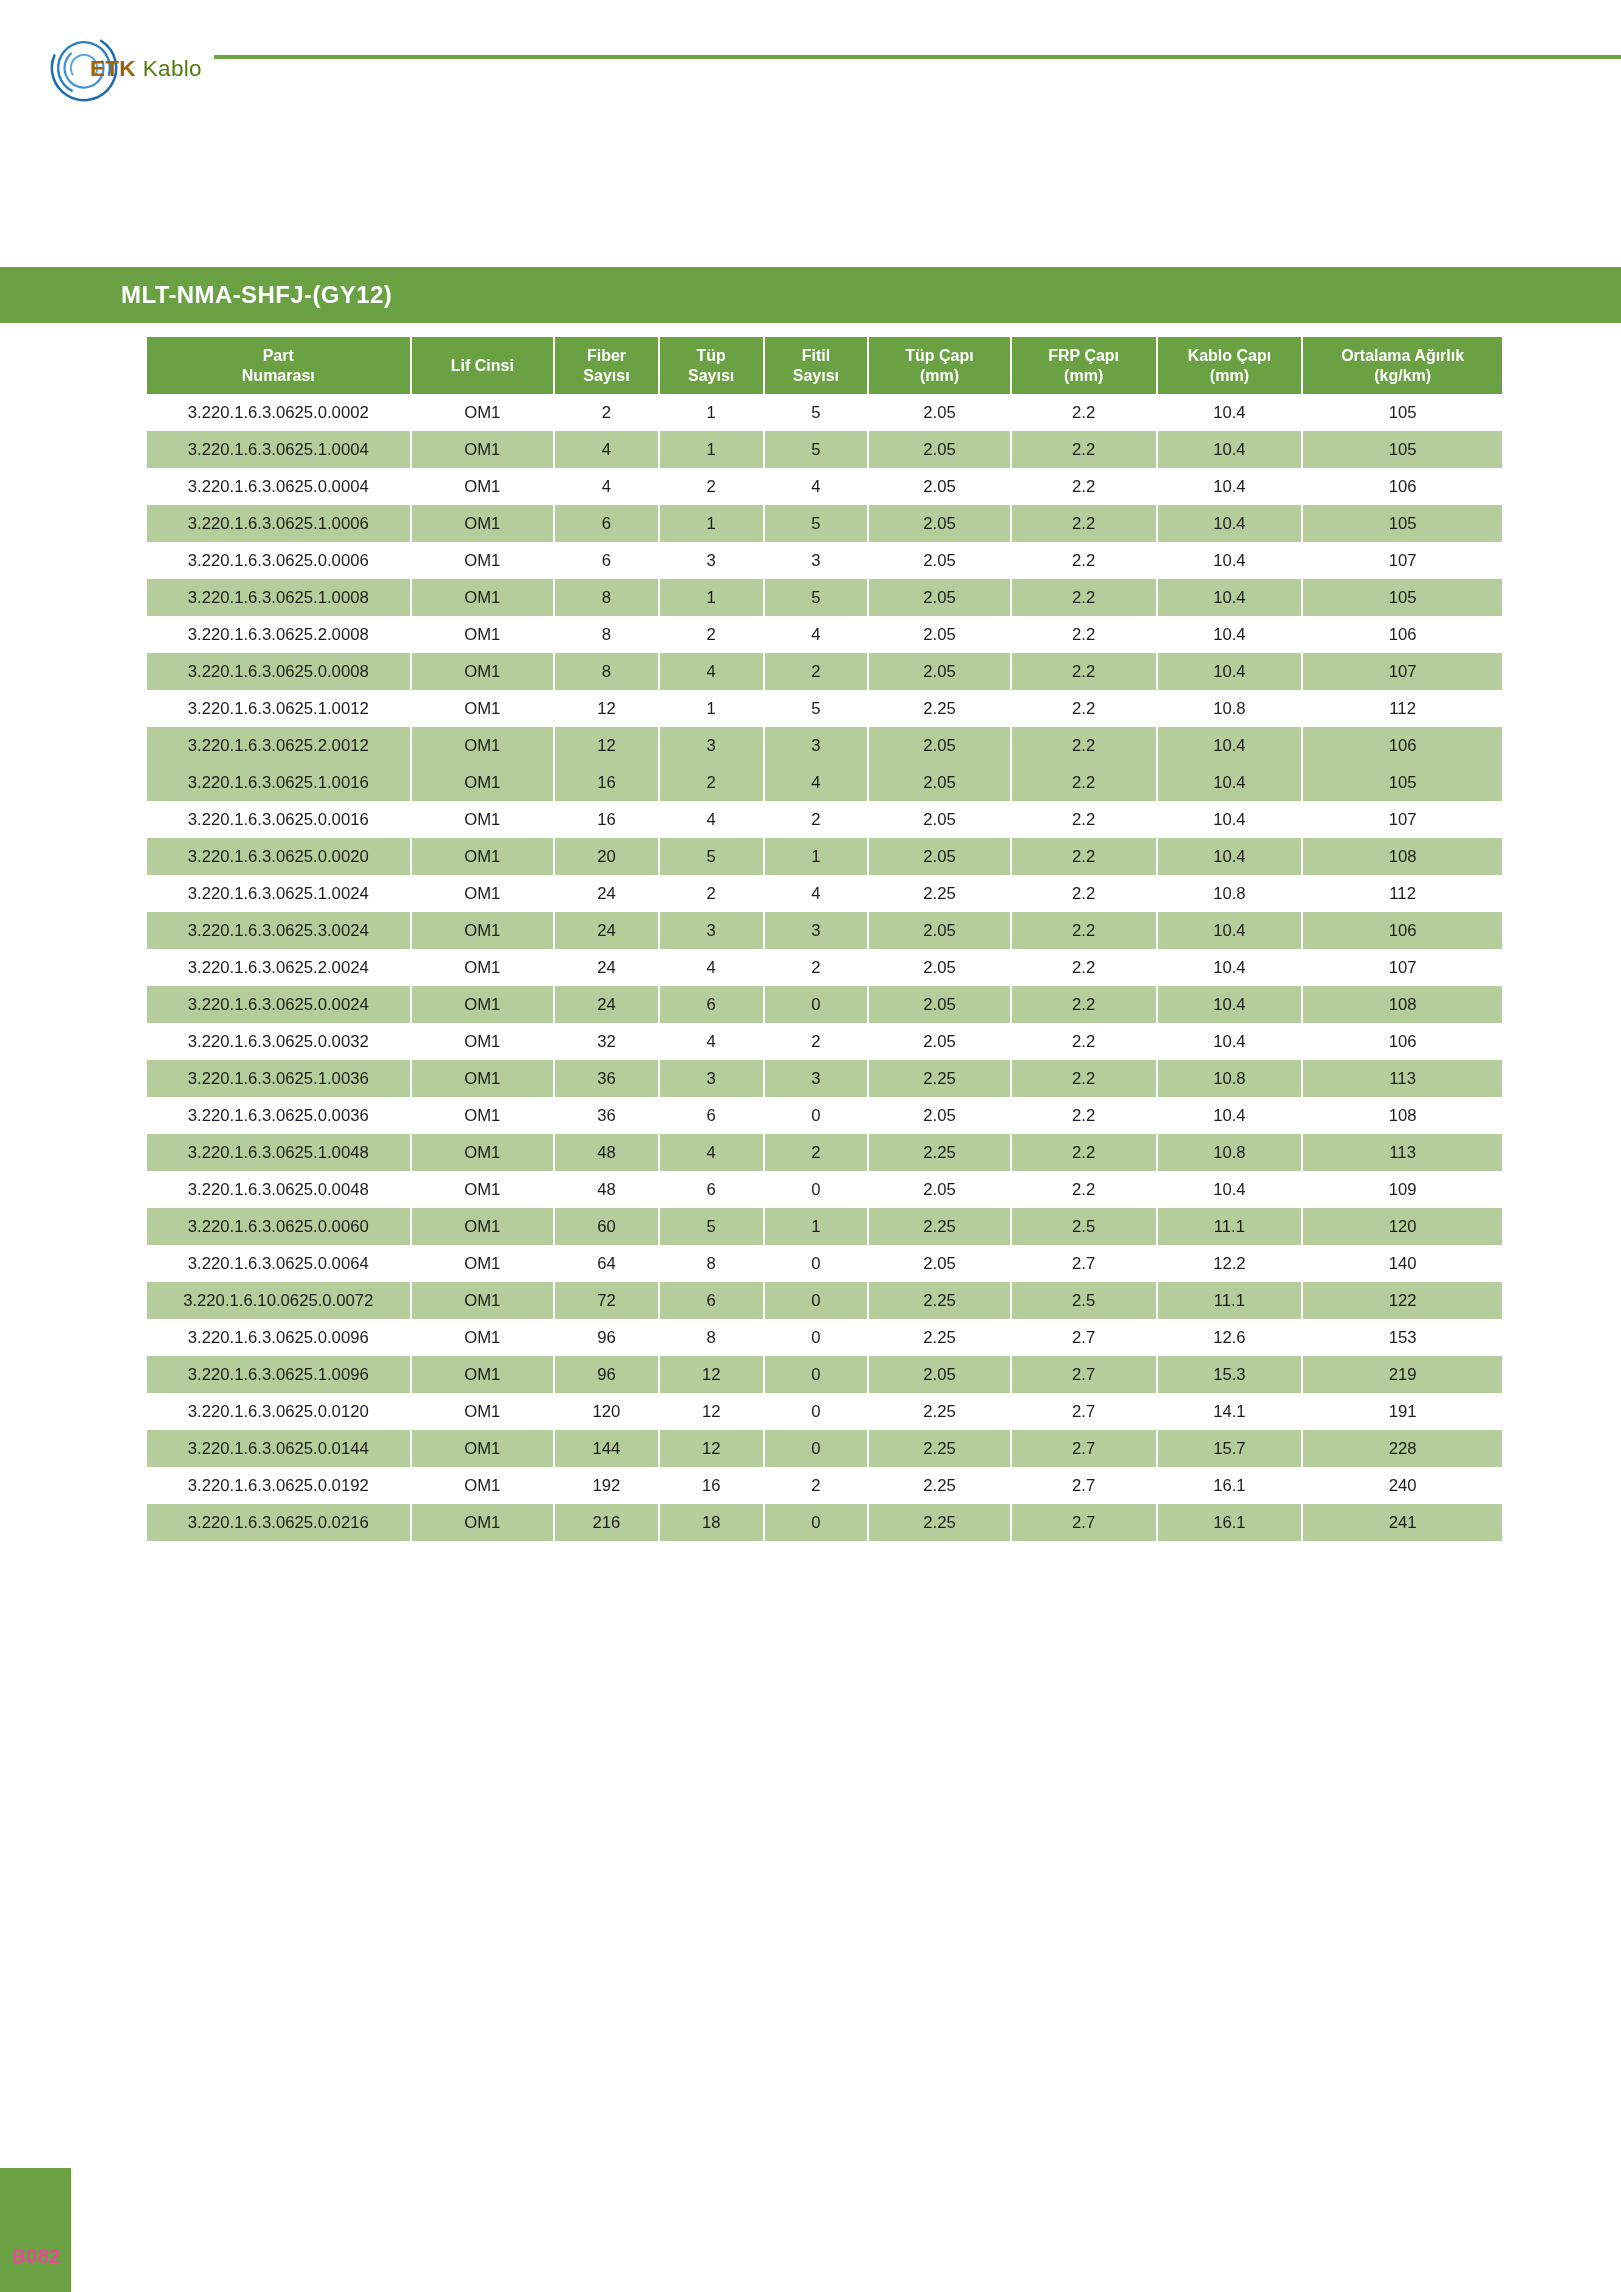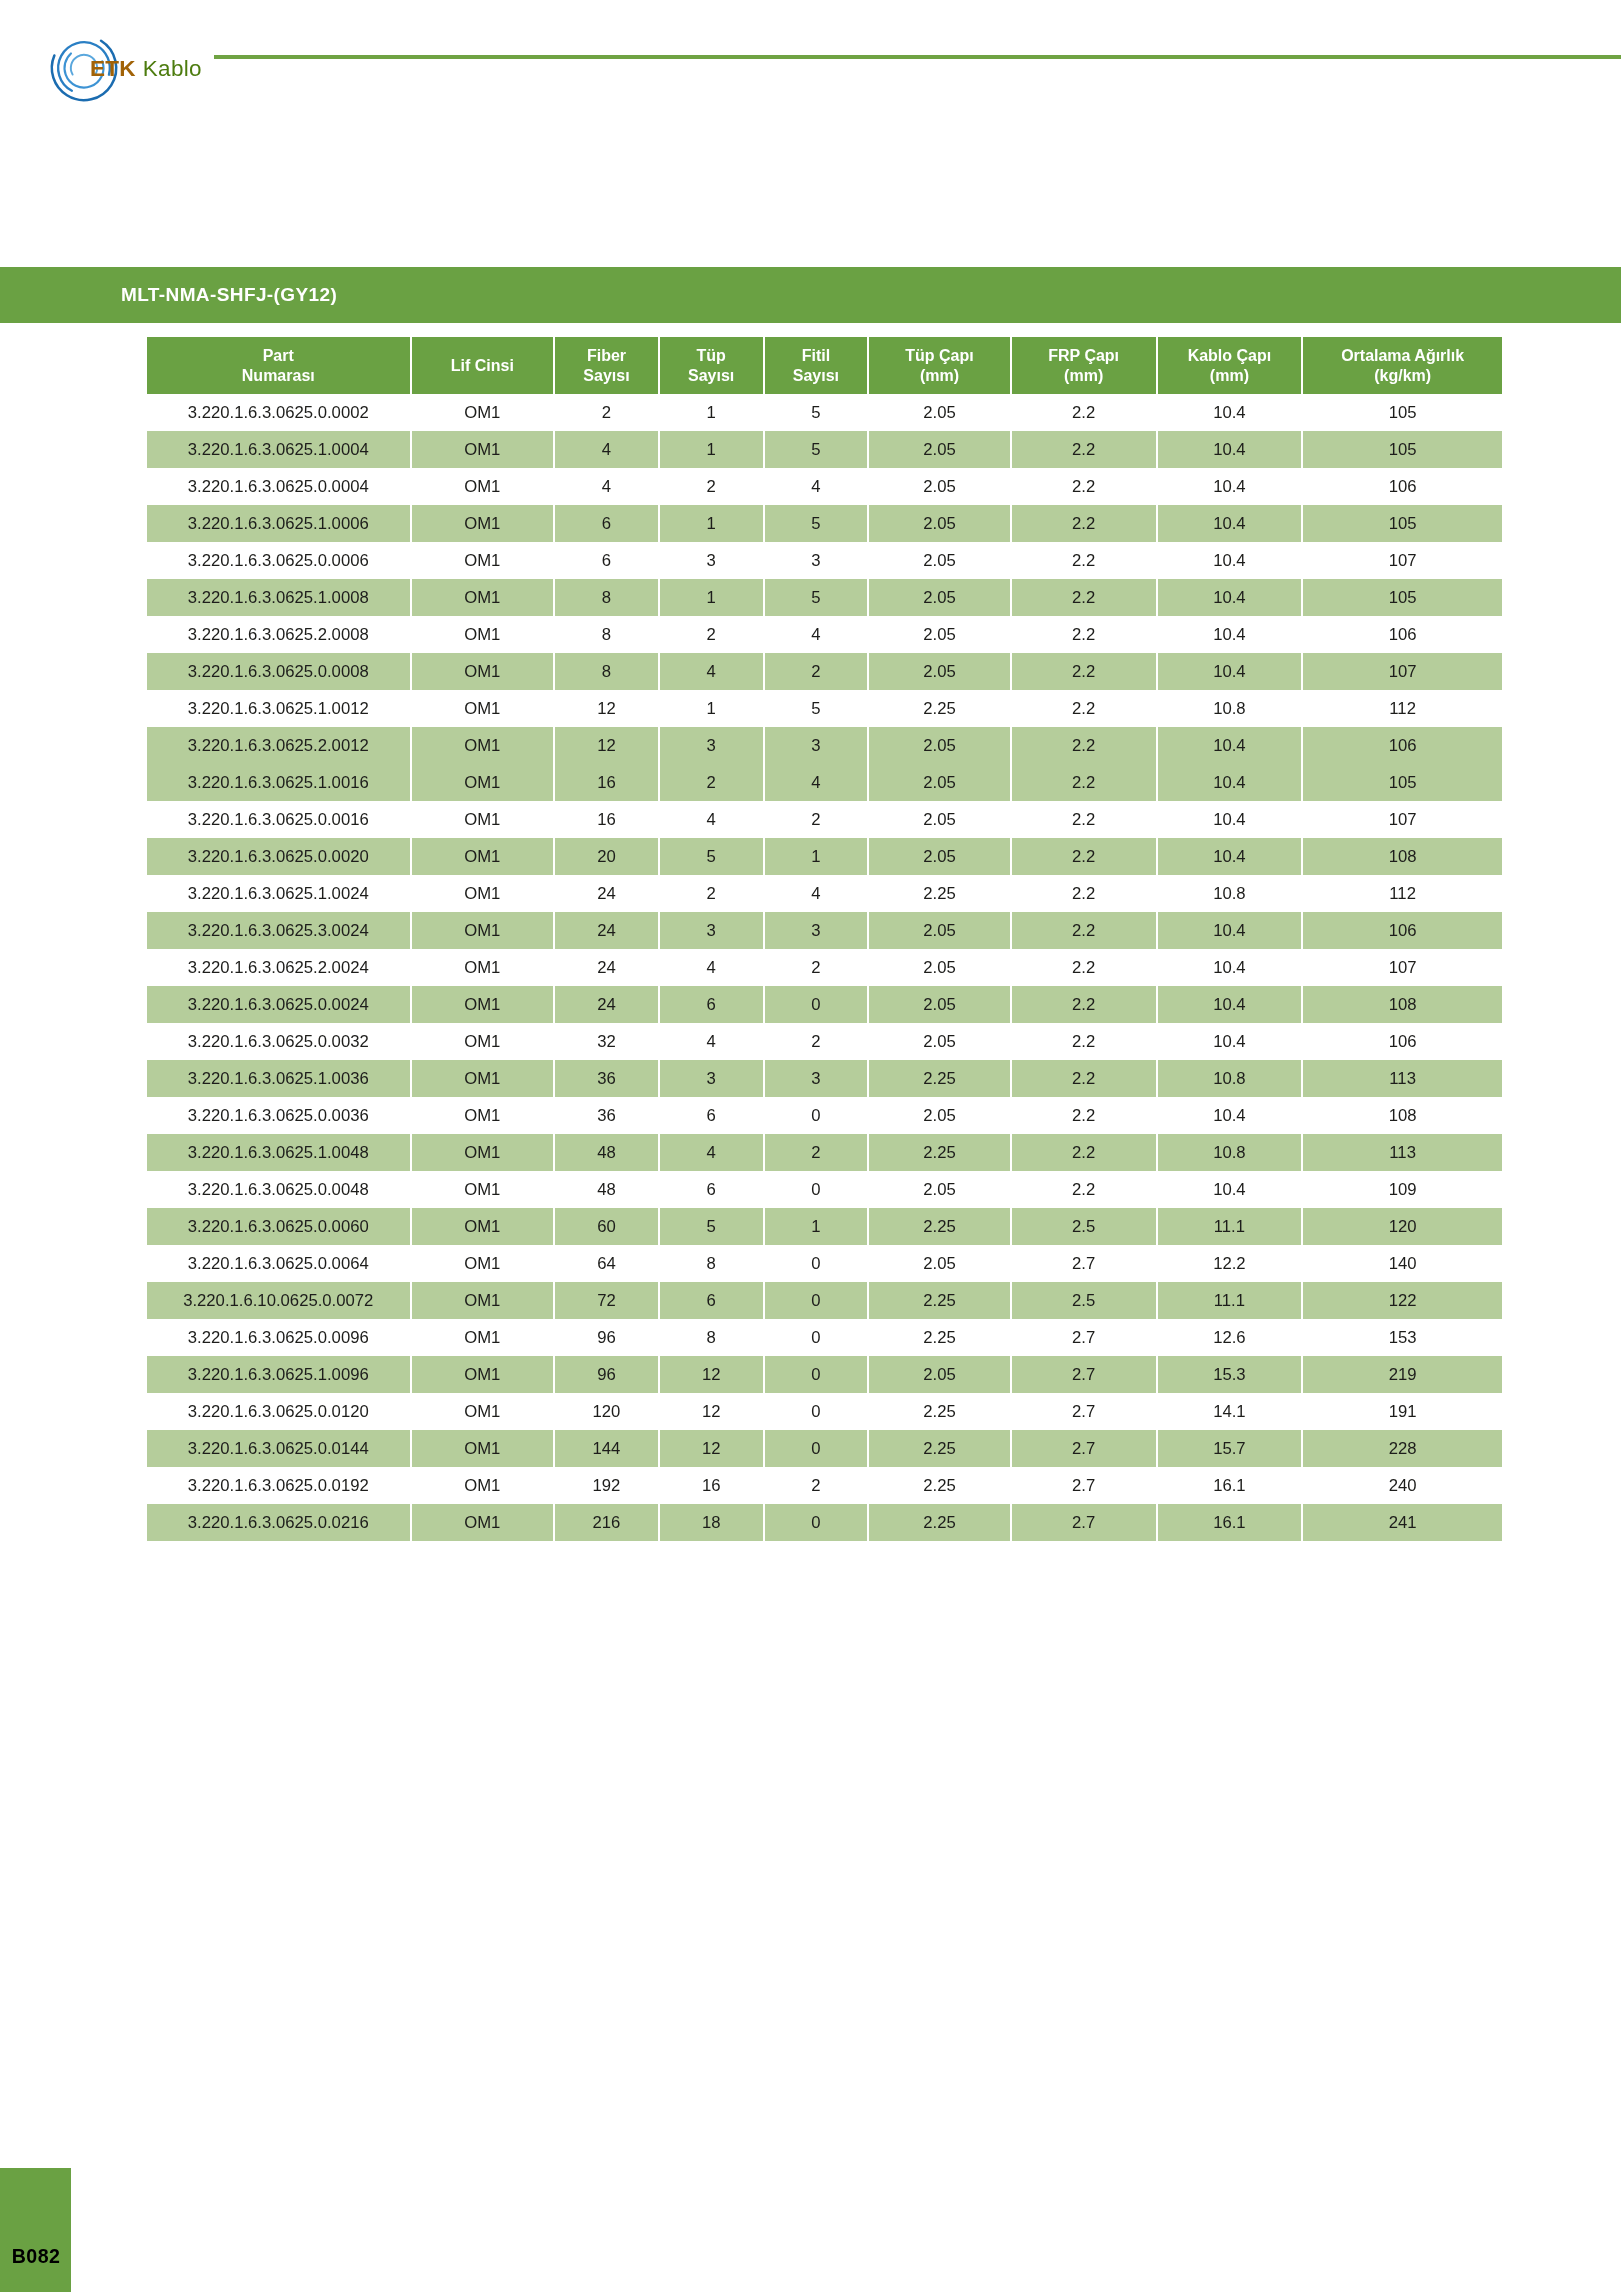--- a/index.html
+++ b/index.html
@@ -48,21 +48,21 @@
     position:absolute;
     left:0; top:267px;
     width:1621px; height:56px;
     background:#6aa143;
   }
   .title-band-text {
     position:absolute;
     left:121px; top:50%;
     transform:translateY(-50%);
     color:#ffffff;
-    font-size:19px;
+    font-size:24px;
     font-weight:bold;
     letter-spacing:0.4px;
     white-space:nowrap;
   }
 
   
   .spec-table {
     position:absolute;
     left:147px; top:337px;
     width:1355px;
@@ -110,21 +110,21 @@
   
   .footer-tab {
     position:absolute;
     left:0; top:2168px;
     width:71px; height:124px;
     background:#6aa143;
   }
   .footer-page {
     position:absolute;
     left:11.8px; top:2245px;
-    color:#000000;
+    color:#ec4899;
     font-size:19.6px;
     font-weight:bold;
     letter-spacing:0.4px;
   }
 </style>
 </head>
 <body>
 
 <div class="page-header">
   <div class="logo-block">

